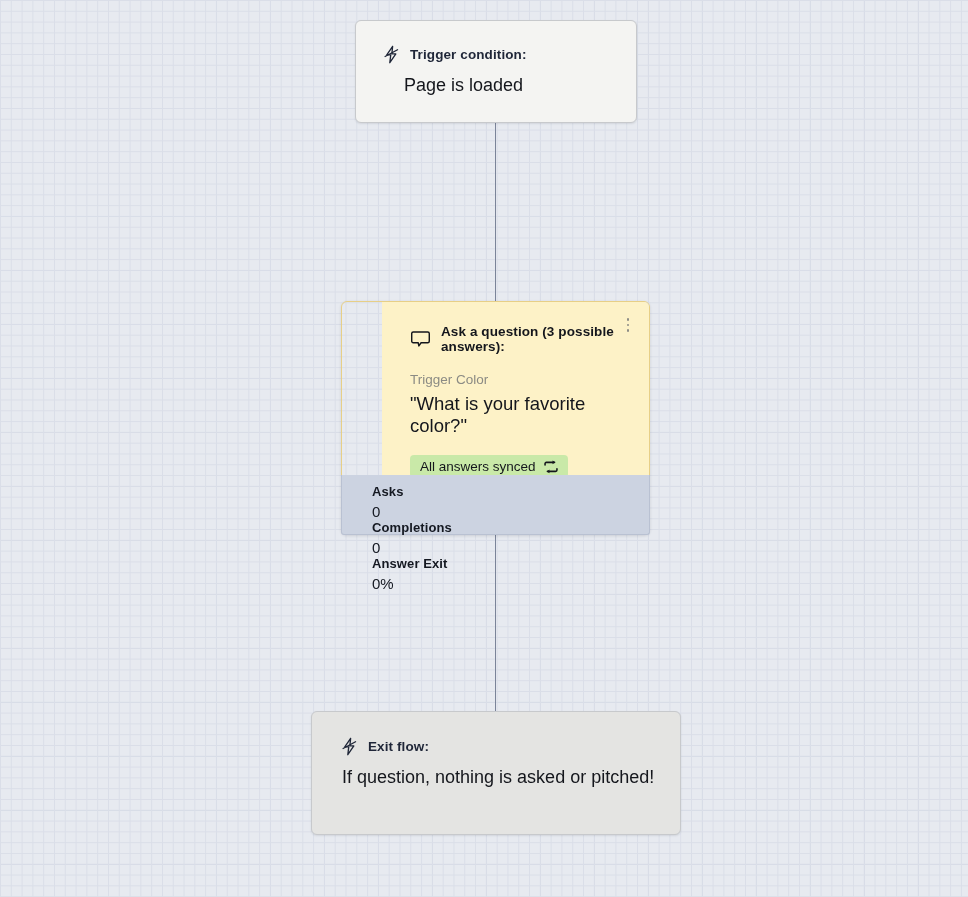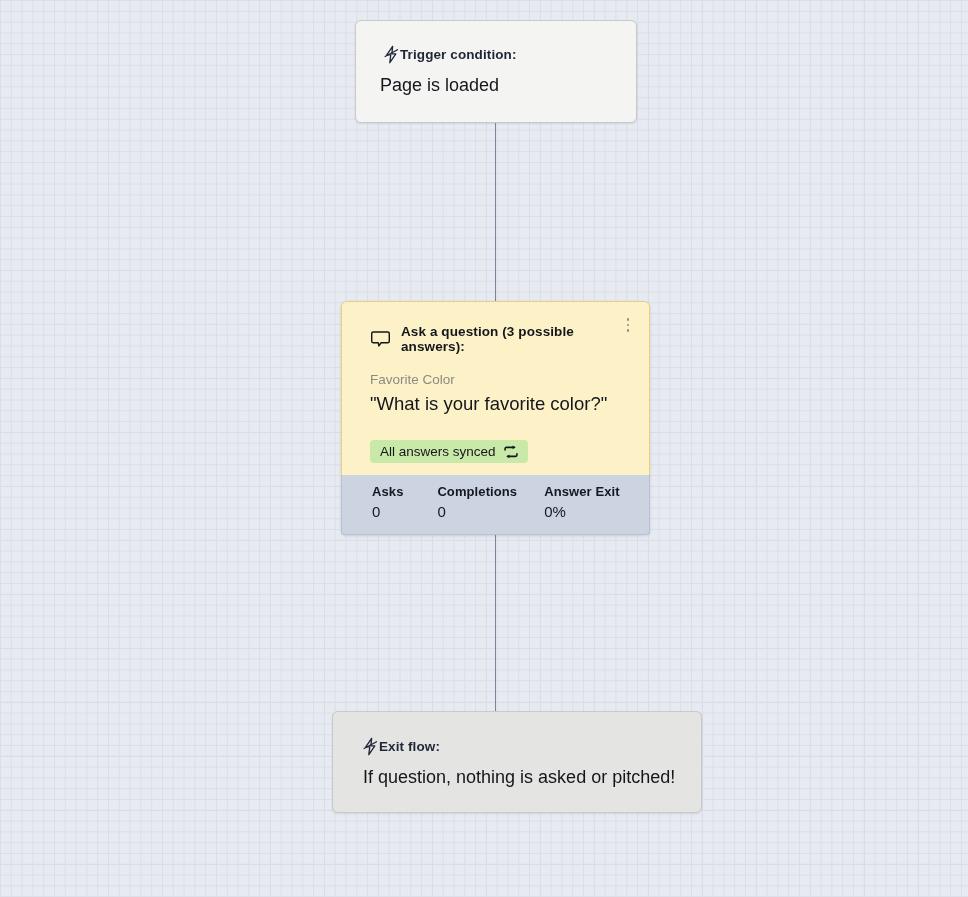--- a/index.html
+++ b/index.html
@@ -49,57 +49,58 @@
     border-radius: 6px;
   }
 
   
   .plain-card {
     background: #f4f4f2;
     border: 1px solid #c7c9cc;
     box-shadow: 0 1px 2px rgba(30,35,50,.10);
   }
   #trigger-node { left: 355px; top: 20px;  width: 282px; height: 103px; }
-  #exit-node    { left: 311px; top: 711px; width: 370px; height: 102px; background:#e4e4e2;margin-left:21px; }
+  #exit-node    { left: 311px; top: 711px; width: 370px; height: 124px; background:#e4e4e2; }
 
   .card-header {
     display: flex;
     align-items: center;
-    gap: 0;
+    gap: 10px;
   }
   #trigger-node .card-header { padding: 24px 0 0 27px; }
   #exit-node .card-header    { padding: 25px 0 0 29px; }
 
   .card-header-label {
     font-size: 13.5px;
     font-weight: 700;
     color: #1f2638;
     letter-spacing: .1px;
   }
 
   .card-body-text {
     font-size: 18px;
     color: #14161c;
     font-weight: 400;
   }
-  #trigger-node .card-body-text { padding: 11px 0 0 24px; }
+  #trigger-node .card-body-text { padding: 11px 0 0 24px; margin-left: 24px; }
   #exit-node .card-body-text    { padding: 11px 0 0 30px; }
 
   .bolt-icon { width: 17px; height: 19px; display: block; flex: 0 0 auto; }
 
   
   #question-node {
     left: 341px;
     top: 301px;
     width: 309px;
     height: 234px;
     border-radius: 6px;
     box-shadow: 0 1px 3px rgba(30,35,50,.14);
     overflow: hidden;
     border: 1px solid #e7cf87;
+    padding-left: 40px;
   }
   .question-main {
     position: relative;
     background: #fdf2c7;
     height: 174px;
     box-sizing: border-box;
     padding: 22px 24px 0 28px;
   }
   .question-header {
     display: flex;
@@ -120,21 +121,21 @@
   }
   .question-text {
     margin-top: 6px;
     font-size: 18.5px;
     color: #14161c;
   }
   .sync-badge {
     display: inline-flex;
     align-items: center;
     gap: 7px;
-    margin-top: 25px;
+    margin-top: 18px;
     padding: 4px 9px 4px 10px;
     background: #c9e9a8;
     border-radius: 4px;
     font-size: 13.5px;
     color: #14161c;
   }
   .sync-icon { width: 16px; height: 14px; display:block; }
 
   .kebab-menu {
     position: absolute;
@@ -164,38 +165,39 @@
     top: 475px;
     width: 309px;
     height: 60px;
     background: #ccd3e1;
     border: 1px solid #b9c1d2;
     border-top: none;
     box-sizing: border-box;
     display: flex;
     padding: 9px 0 8px 30px;
     border-radius: 0 0 3px 3px;
+    flex-direction: column;
   }
   .stat {
     display: flex;
     flex-direction: column;
   }
   .stat-label {
     font-size: 13px;
     font-weight: 700;
     color: #141821;
     letter-spacing: .1px;
   }
   .stat-value {
     margin-top: 4px;
     font-size: 15px;
     color: #141821;
   }
   #stat-asks        { width: 56px; }
-  #stat-completions { width: 112px; margin-left: 12px; }
+  #stat-completions { width: 112px; }
   #stat-answer-rate { width: 110px; }
 </style>
 </head>
 <body>
 
 <div id="canvas">
 
   <div class="connector" id="connector-top"></div>
 
   <div class="connector" id="connector-bottom"></div>
@@ -220,21 +222,21 @@
         <i></i>
       </div>
 
       <div class="question-header">
         <svg class="bubble-icon" viewBox="0 0 22 22" fill="none">
           <path d="M3.4 3.2h15.2c.9 0 1.6.7 1.6 1.6v8.0c0 .9-.7 1.6-1.6 1.6h-7.0l-2.3 3.3-.7-3.3H3.4c-.9 0-1.6-.7-1.6-1.6V4.8c0-.9.7-1.6 1.6-1.6Z" stroke="#14161c" stroke-width="1.5" stroke-linejoin="round" fill="none"></path>
         </svg>
         <span class="question-header-label">Ask a question (3 possible answers):</span>
       </div>
 
-      <div class="question-name">Favorite Color</div>
+      <div class="question-name">Trigger Color</div>
 
       <div class="question-text">"What is your favorite color?"</div>
 
       <div class="sync-badge">
         <span>All answers synced</span>
         <svg class="sync-icon" viewBox="0 0 18 16" fill="none">
           <path d="M2.2 5.6V4.2c0-.8.7-1.5 1.5-1.5h9.4" stroke="#14161c" stroke-width="1.8" stroke-linecap="round" stroke-linejoin="round"></path>
           <path d="M10.8 0.6 13.7 2.7 10.8 4.9Z" fill="#14161c"></path>
           <path d="M15.8 10.0v1.5c0 .8-.7 1.5-1.5 1.5H4.9" stroke="#14161c" stroke-width="1.8" stroke-linecap="round" stroke-linejoin="round"></path>
           <path d="M7.2 10.8 4.3 13.0 7.2 15.1Z" fill="#14161c"></path>

